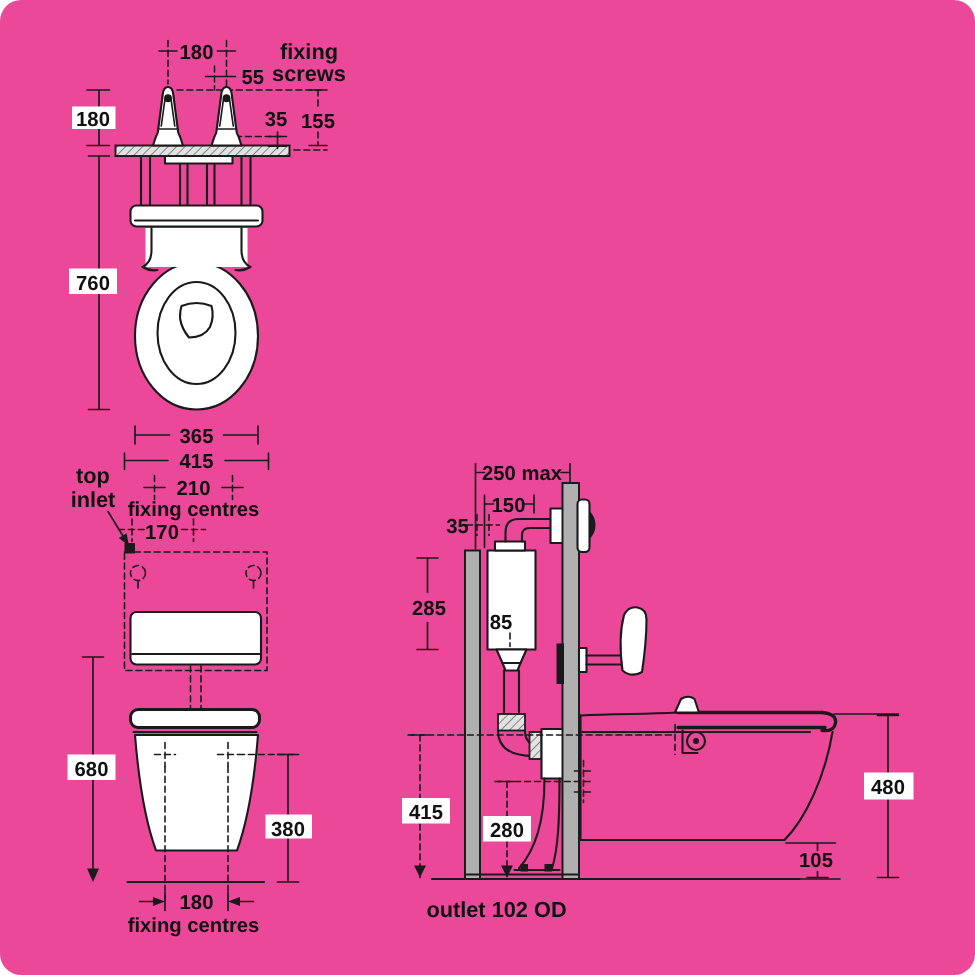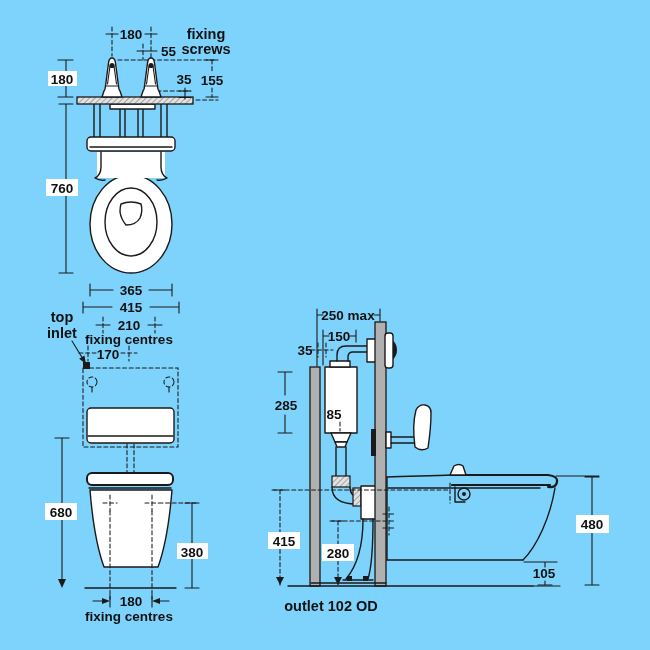--- a/index.html
+++ b/index.html
@@ -1,16 +1,16 @@
 <!DOCTYPE html>
 <html><head>
 <meta charset="utf-8">
 <style>
   html,body{margin:0;padding:0;background:#fff;}
-  .stage{width:650px;height:650px;position:relative;background:#7dd3fc;font-family:"Liberation Sans",sans-serif;}
+  .stage{width:650px;height:650px;position:relative;background:#ec4899;font-family:"Liberation Sans",sans-serif;border-radius:14px;}
   svg{display:block;}
   .s{stroke:#1a1a1a;stroke-width:1.4;fill:none;stroke-linecap:round;stroke-linejoin:round;}
   .s2{stroke:#1a1a1a;stroke-width:2.2;fill:none;stroke-linecap:round;stroke-linejoin:round;}
   .f{fill:#fff;stroke:#1a1a1a;stroke-width:1.4;stroke-linejoin:round;}
   .f2{fill:#fff;stroke:#1a1a1a;stroke-width:2;stroke-linejoin:round;}
   .tk{stroke:#1a1a1a;stroke-width:1.1;fill:none;stroke-linecap:round;}
   .d{stroke:#1a1a1a;stroke-width:1.05;fill:none;stroke-dasharray:4 2.6;stroke-linecap:round;}
   .wall{fill:#b0b0b0;stroke:#1a1a1a;stroke-width:1.3;}
   .blk{fill:#1a1a1a;stroke:none;}
   .wr{fill:#fff;stroke:none;}

